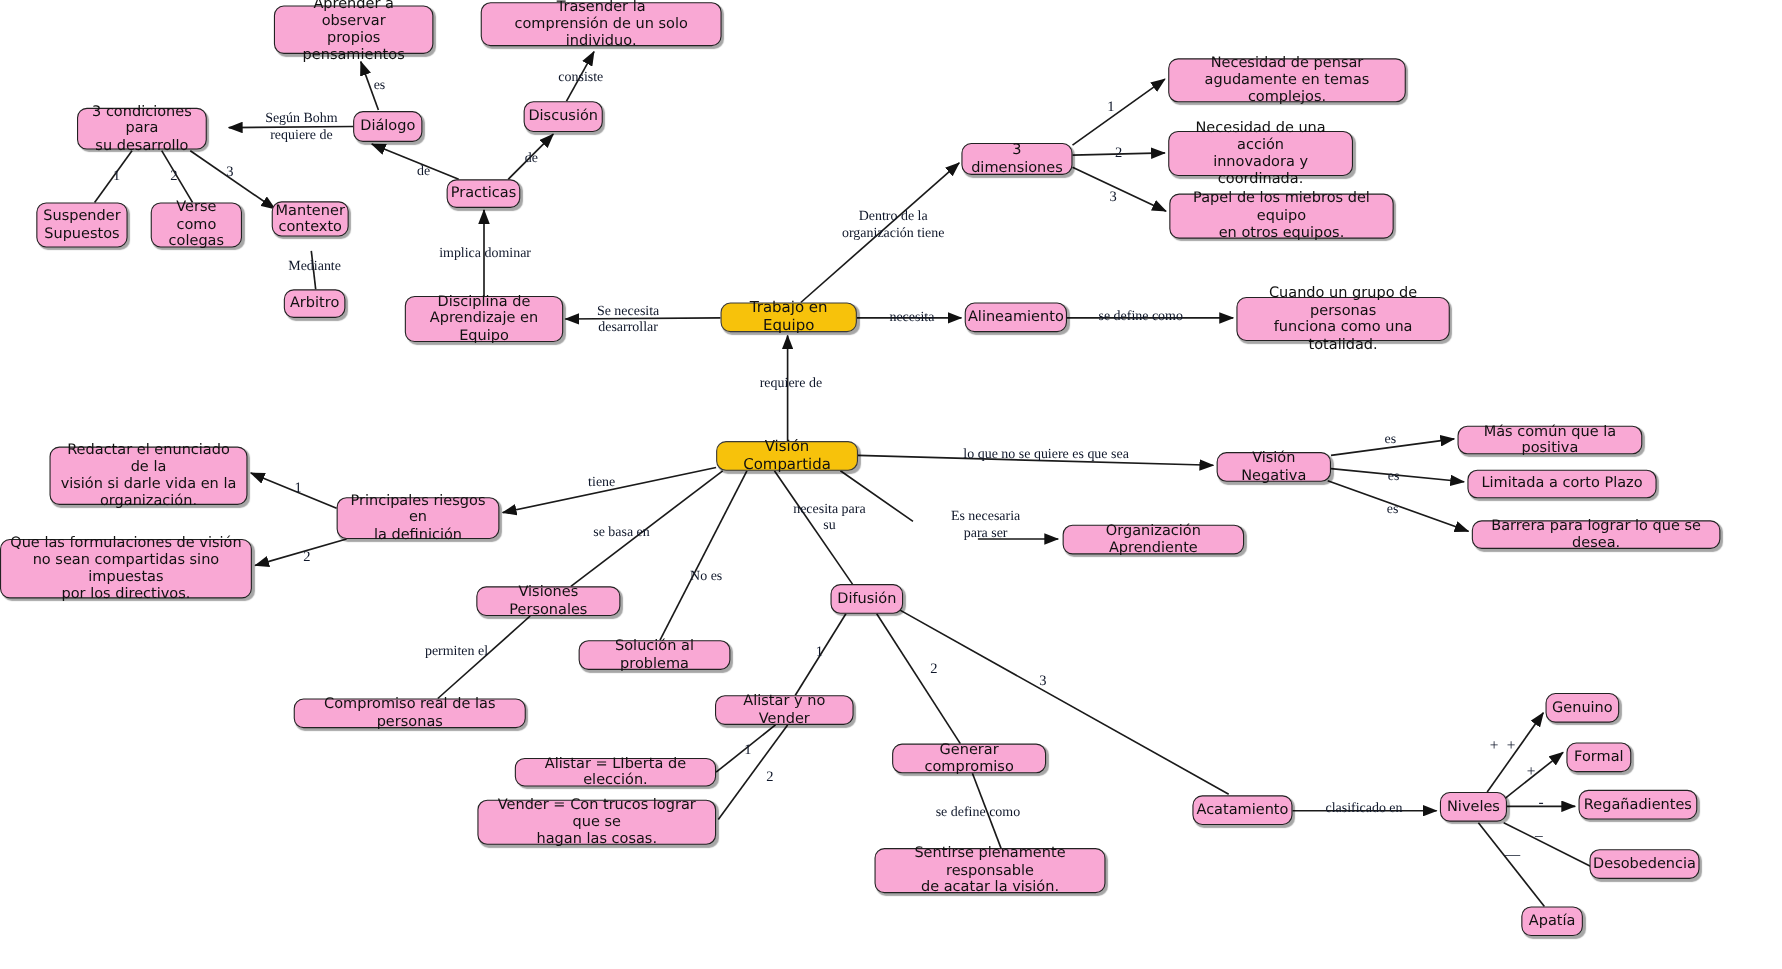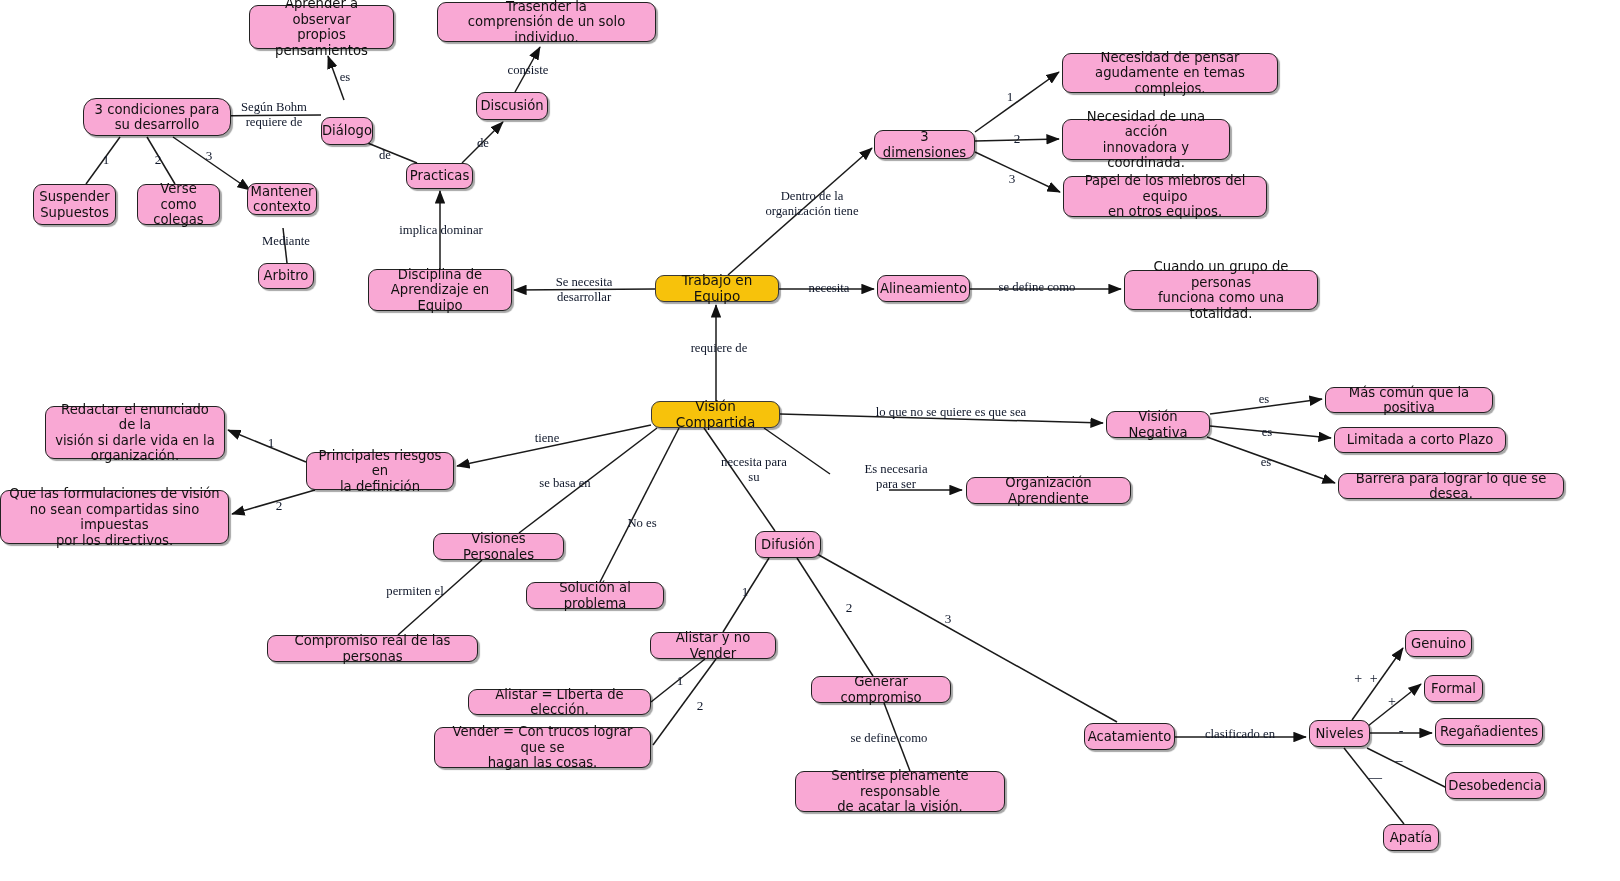--- a/index.html
+++ b/index.html
@@ -109,23 +109,23 @@
       <div class="node" style="left: 249px; top: 5px; width: 145px; height: 44px;">Aprender a observar
 propios pensamientos</div>
       <div class="node" style="left: 437px; top: 2px; width: 219px; height: 40px;">Trasender la
 comprensión de un solo individuo.</div>
       <div class="node" style="left: 1062px; top: 53px; width: 216px; height: 40px;">Necesidad de pensar
 agudamente en temas complejos.</div>
       <div class="node" style="left: 1062px; top: 119px; width: 168px; height: 41px;">Necesidad de una acción
 innovadora y coordinada.</div>
       <div class="node" style="left: 1063px; top: 176px; width: 204px; height: 41px;">Papel de los miebros del equipo
 en otros equipos.</div>
-      <div class="node" style="left: 83px; top: 98px; width: 148px; height: 38px; border-radius: 13px;">3 condiciones para
+      <div class="node" style="left: 70px; top: 98px; width: 118px; height: 38px;">3 condiciones para
 su desarrollo</div>
-      <div class="node" style="left: 321px; top: 101px; width: 52px; height: 28px; margin-top: 16px;">Diálogo</div>
+      <div class="node" style="left: 321px; top: 101px; width: 63px; height: 28px;">Diálogo</div>
       <div class="node" style="left: 476px; top: 92px; width: 72px; height: 28px;">Discusión</div>
       <div class="node" style="left: 874px; top: 130px; width: 101px; height: 29px;">3 dimensiones</div>
       <div class="node" style="left: 33px; top: 184px; width: 83px; height: 41px;">Suspender
 Supuestos</div>
       <div class="node" style="left: 137px; top: 184px; width: 83px; height: 41px;">Verse como
 colegas</div>
       <div class="node" style="left: 247px; top: 183px; width: 70px; height: 32px;">Mantener
 contexto</div>
       <div class="node" style="left: 406px; top: 163px; width: 67px; height: 26px;">Practicas</div>
       <div class="node" style="left: 258px; top: 263px; width: 56px; height: 26px;">Arbitro</div>
@@ -173,21 +173,21 @@
       <div class="elabel" style="left: 497px; top: 63px; width: 62px;">consiste</div>
       <div class="elabel" style="left: 224px; top: 100px; width: 100px;">Según Bohm
 requiere de</div>
       <div class="elabel num" style="left: 100px; top: 152px; width: 12px;">1</div>
       <div class="elabel num" style="left: 152px; top: 152px; width: 12px;">2</div>
       <div class="elabel num" style="left: 203px; top: 148px; width: 12px;">3</div>
       <div class="elabel" style="left: 253px; top: 234px; width: 66px;">Mediante</div>
       <div class="elabel" style="left: 374px; top: 148px; width: 22px;">de</div>
       <div class="elabel" style="left: 472px; top: 136px; width: 22px;">de</div>
       <div class="elabel" style="left: 388px; top: 223px; width: 106px;">implica dominar</div>
-      <div class="elabel" style="left: 528px; top: 275px; width: 86px; margin-left: 13px;">Se necesita
+      <div class="elabel" style="left: 528px; top: 275px; width: 86px;">Se necesita
 desarrollar</div>
       <div class="elabel" style="left: 757px; top: 189px; width: 110px;">Dentro de la
 organización tiene</div>
       <div class="elabel num" style="left: 1004px; top: 89px; width: 12px;">1</div>
       <div class="elabel num" style="left: 1011px; top: 131px; width: 12px;">2</div>
       <div class="elabel num" style="left: 1006px; top: 171px; width: 12px;">3</div>
       <div class="elabel" style="left: 799px; top: 281px; width: 60px;">necesita</div>
       <div class="elabel" style="left: 986px; top: 280px; width: 102px;">se define como</div>
       <div class="elabel" style="left: 680px; top: 341px; width: 78px;">requiere de</div>
       <div class="elabel" style="left: 850px; top: 405px; width: 202px;">lo que no se quiere es que sea</div>

